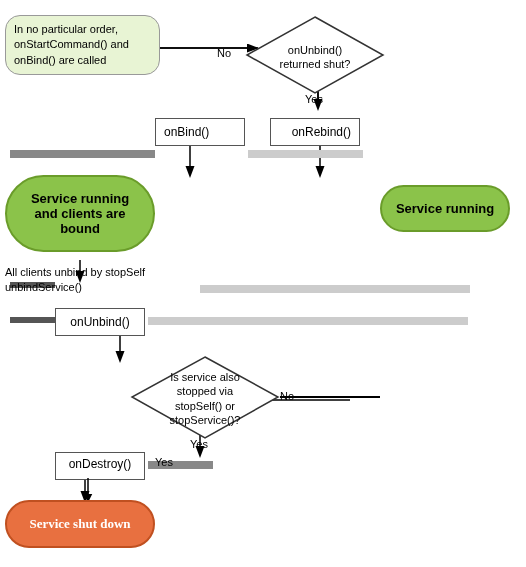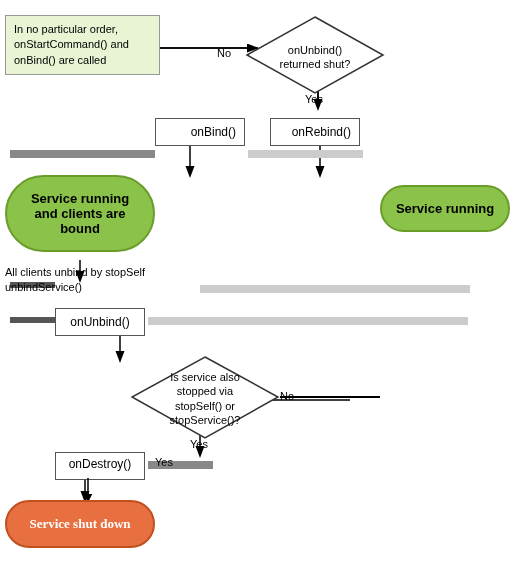--- a/index.html
+++ b/index.html
@@ -21,20 +21,21 @@
     .lines-svg {
       position: absolute;
       top: 0; left: 0;
       width: 526px;
       height: 567px;
       pointer-events: none;
     }
     
     .node {
       position: absolute;
+      border-radius: 15px;
     }
     
     .note-box {
       background: #e8f4d4;
       border: 1px solid #999;
       padding: 6px 8px;
       font-size: 11px;
       line-height: 1.4;
       width: 155px;
       top: 15px;
@@ -145,21 +146,21 @@
     
     <div style="position:absolute;top:32px;left:-28px;font-size:11px;">
       <span>No</span>
     </div>
     
     <div style="position:absolute;top:78px;left:60px;font-size:11px;">
       <span>Yes</span>
     </div>
   </div>
 
-  <div class="rect-box" style="top:118px; left:155px; width:90px; height:28px; display:flex; align-items:center; justify-content:flex-end;">
+  <div class="rect-box" style="top:118px; left:155px; width:90px; height:28px; display:flex; align-items:center; justify-content:flex-start;">
     <span>onBind()</span>
   </div>
 
   <div class="rect-box" style="top:118px; left:270px; width:90px; height:28px; display:flex; align-items:center; justify-content:flex-end;">
     <span>onRebind()</span>
   </div>
 
 
   <div style="position:absolute; top:150px; left:10px; width:145px; height:8px; background:#888;"></div>
   <div style="position:absolute; top:150px; left:248px; width:115px; height:8px; background:#ccc;"></div>

